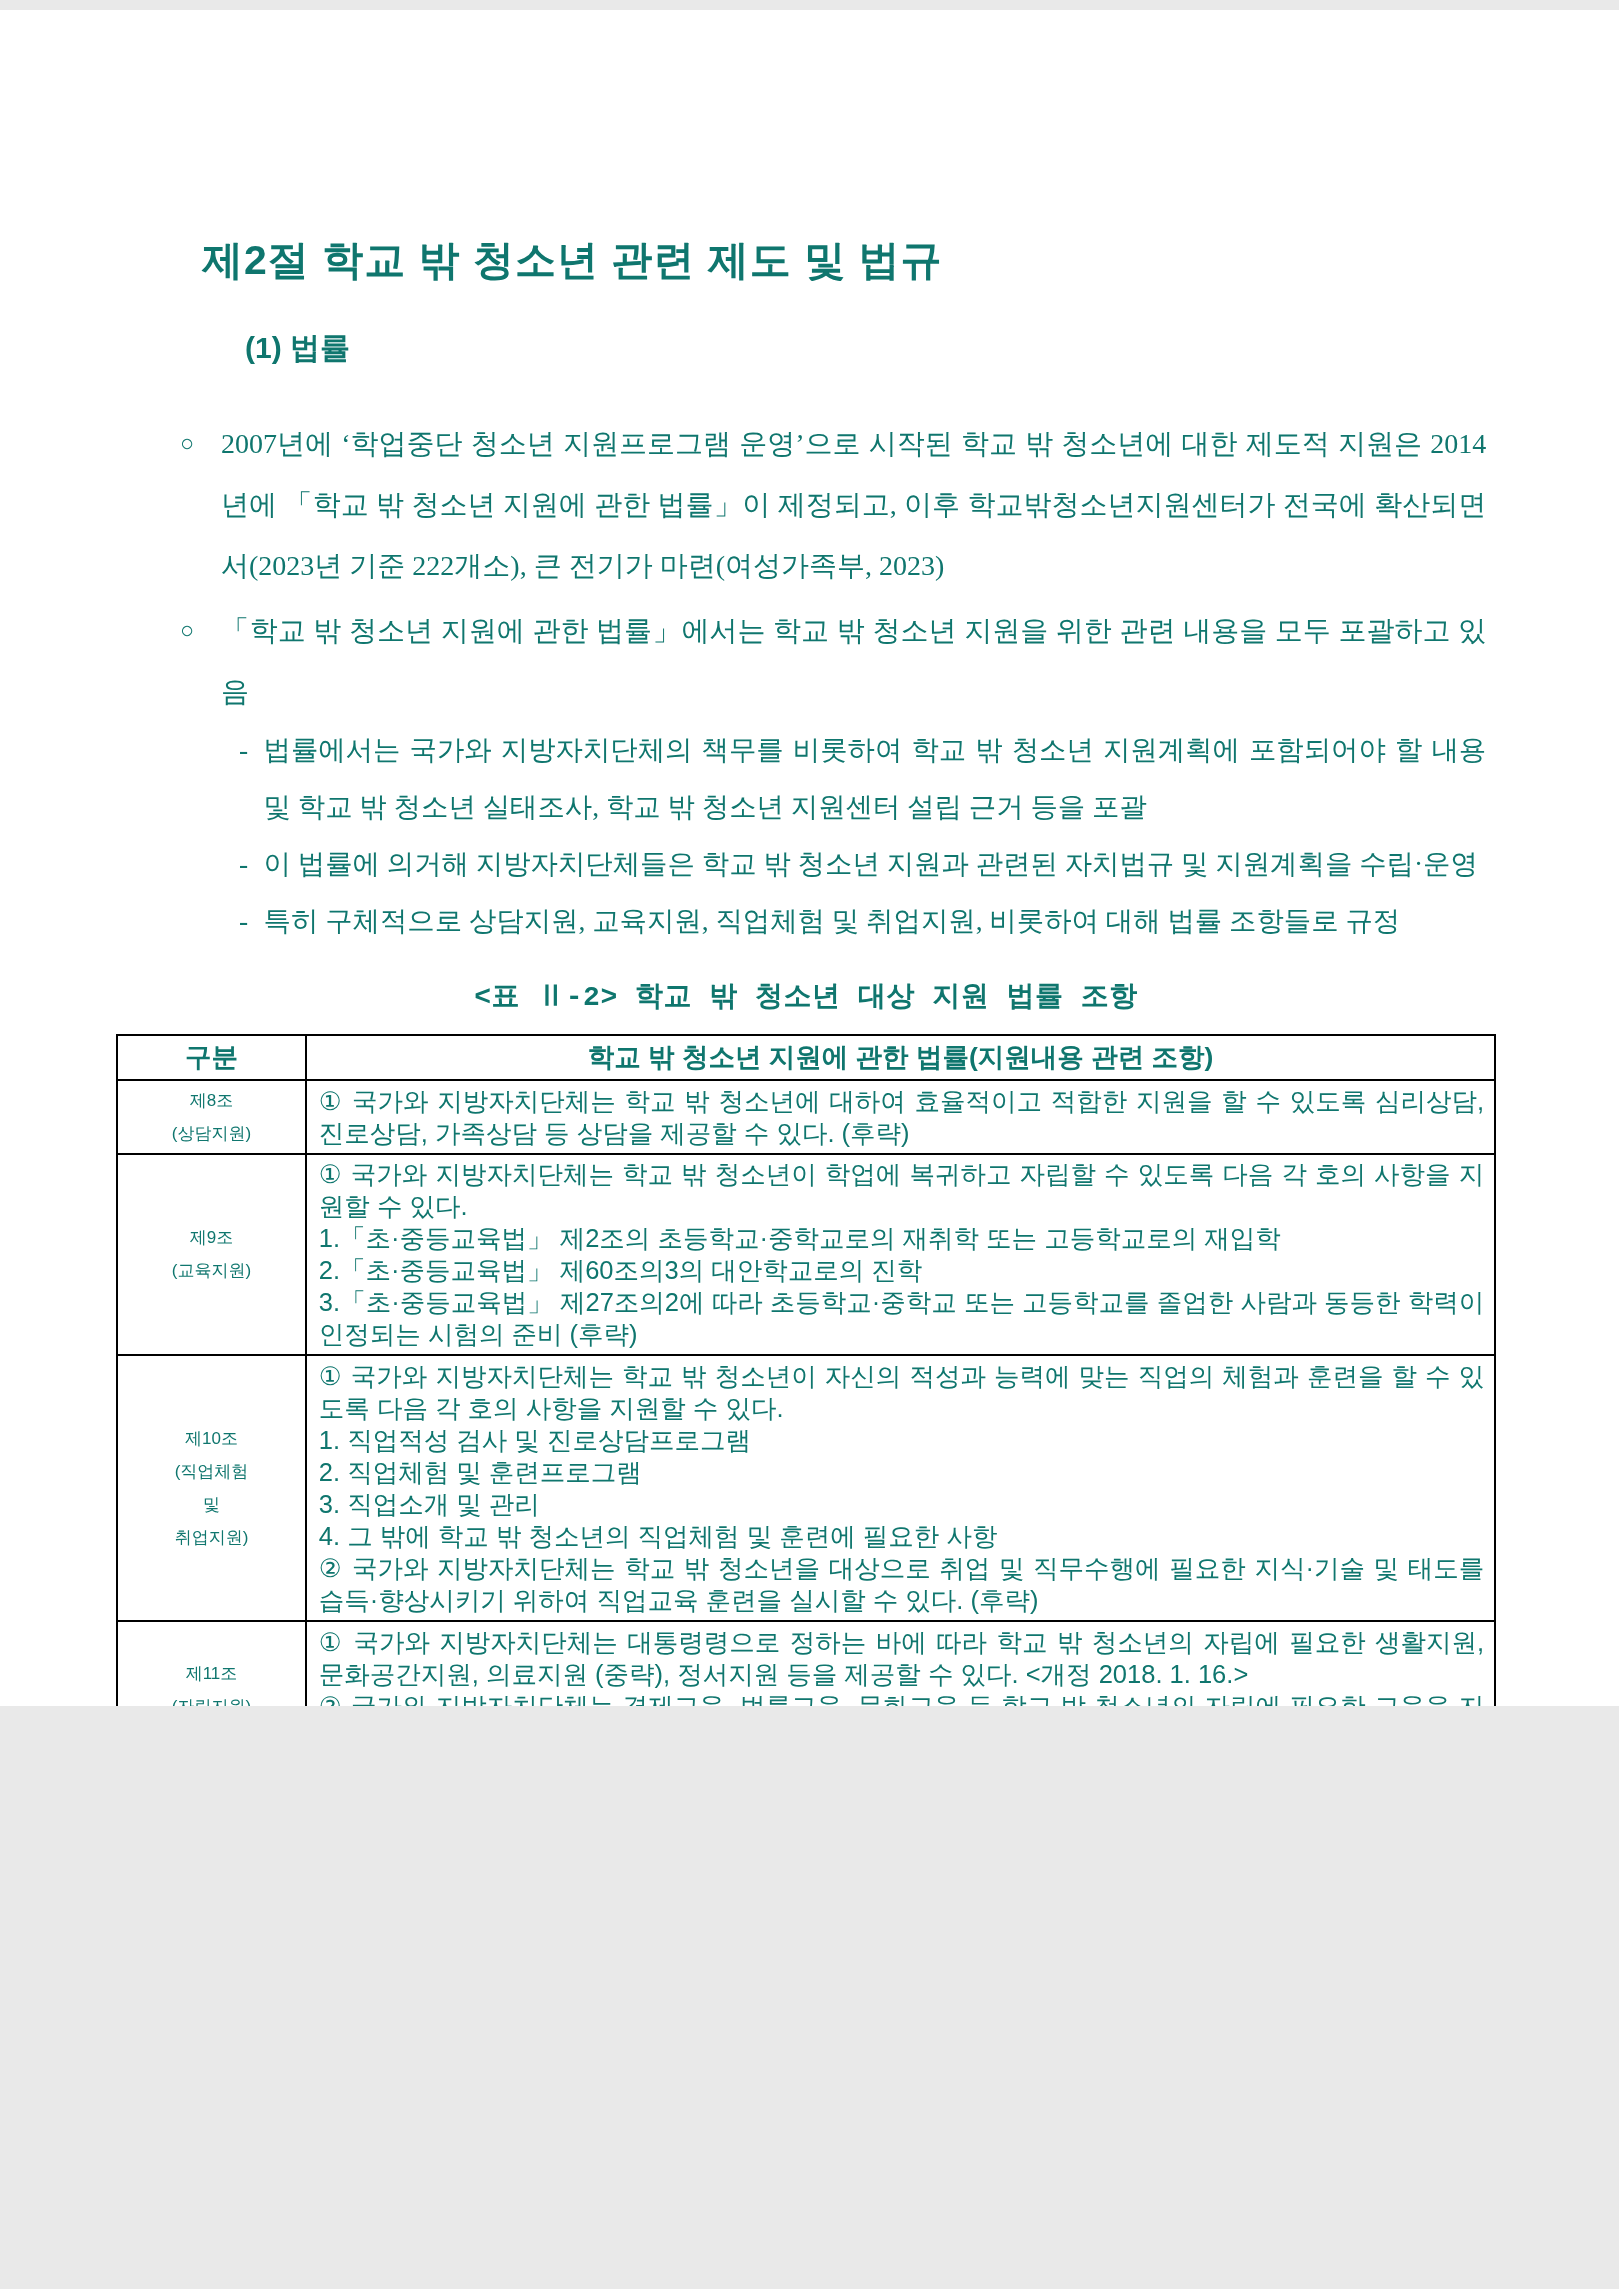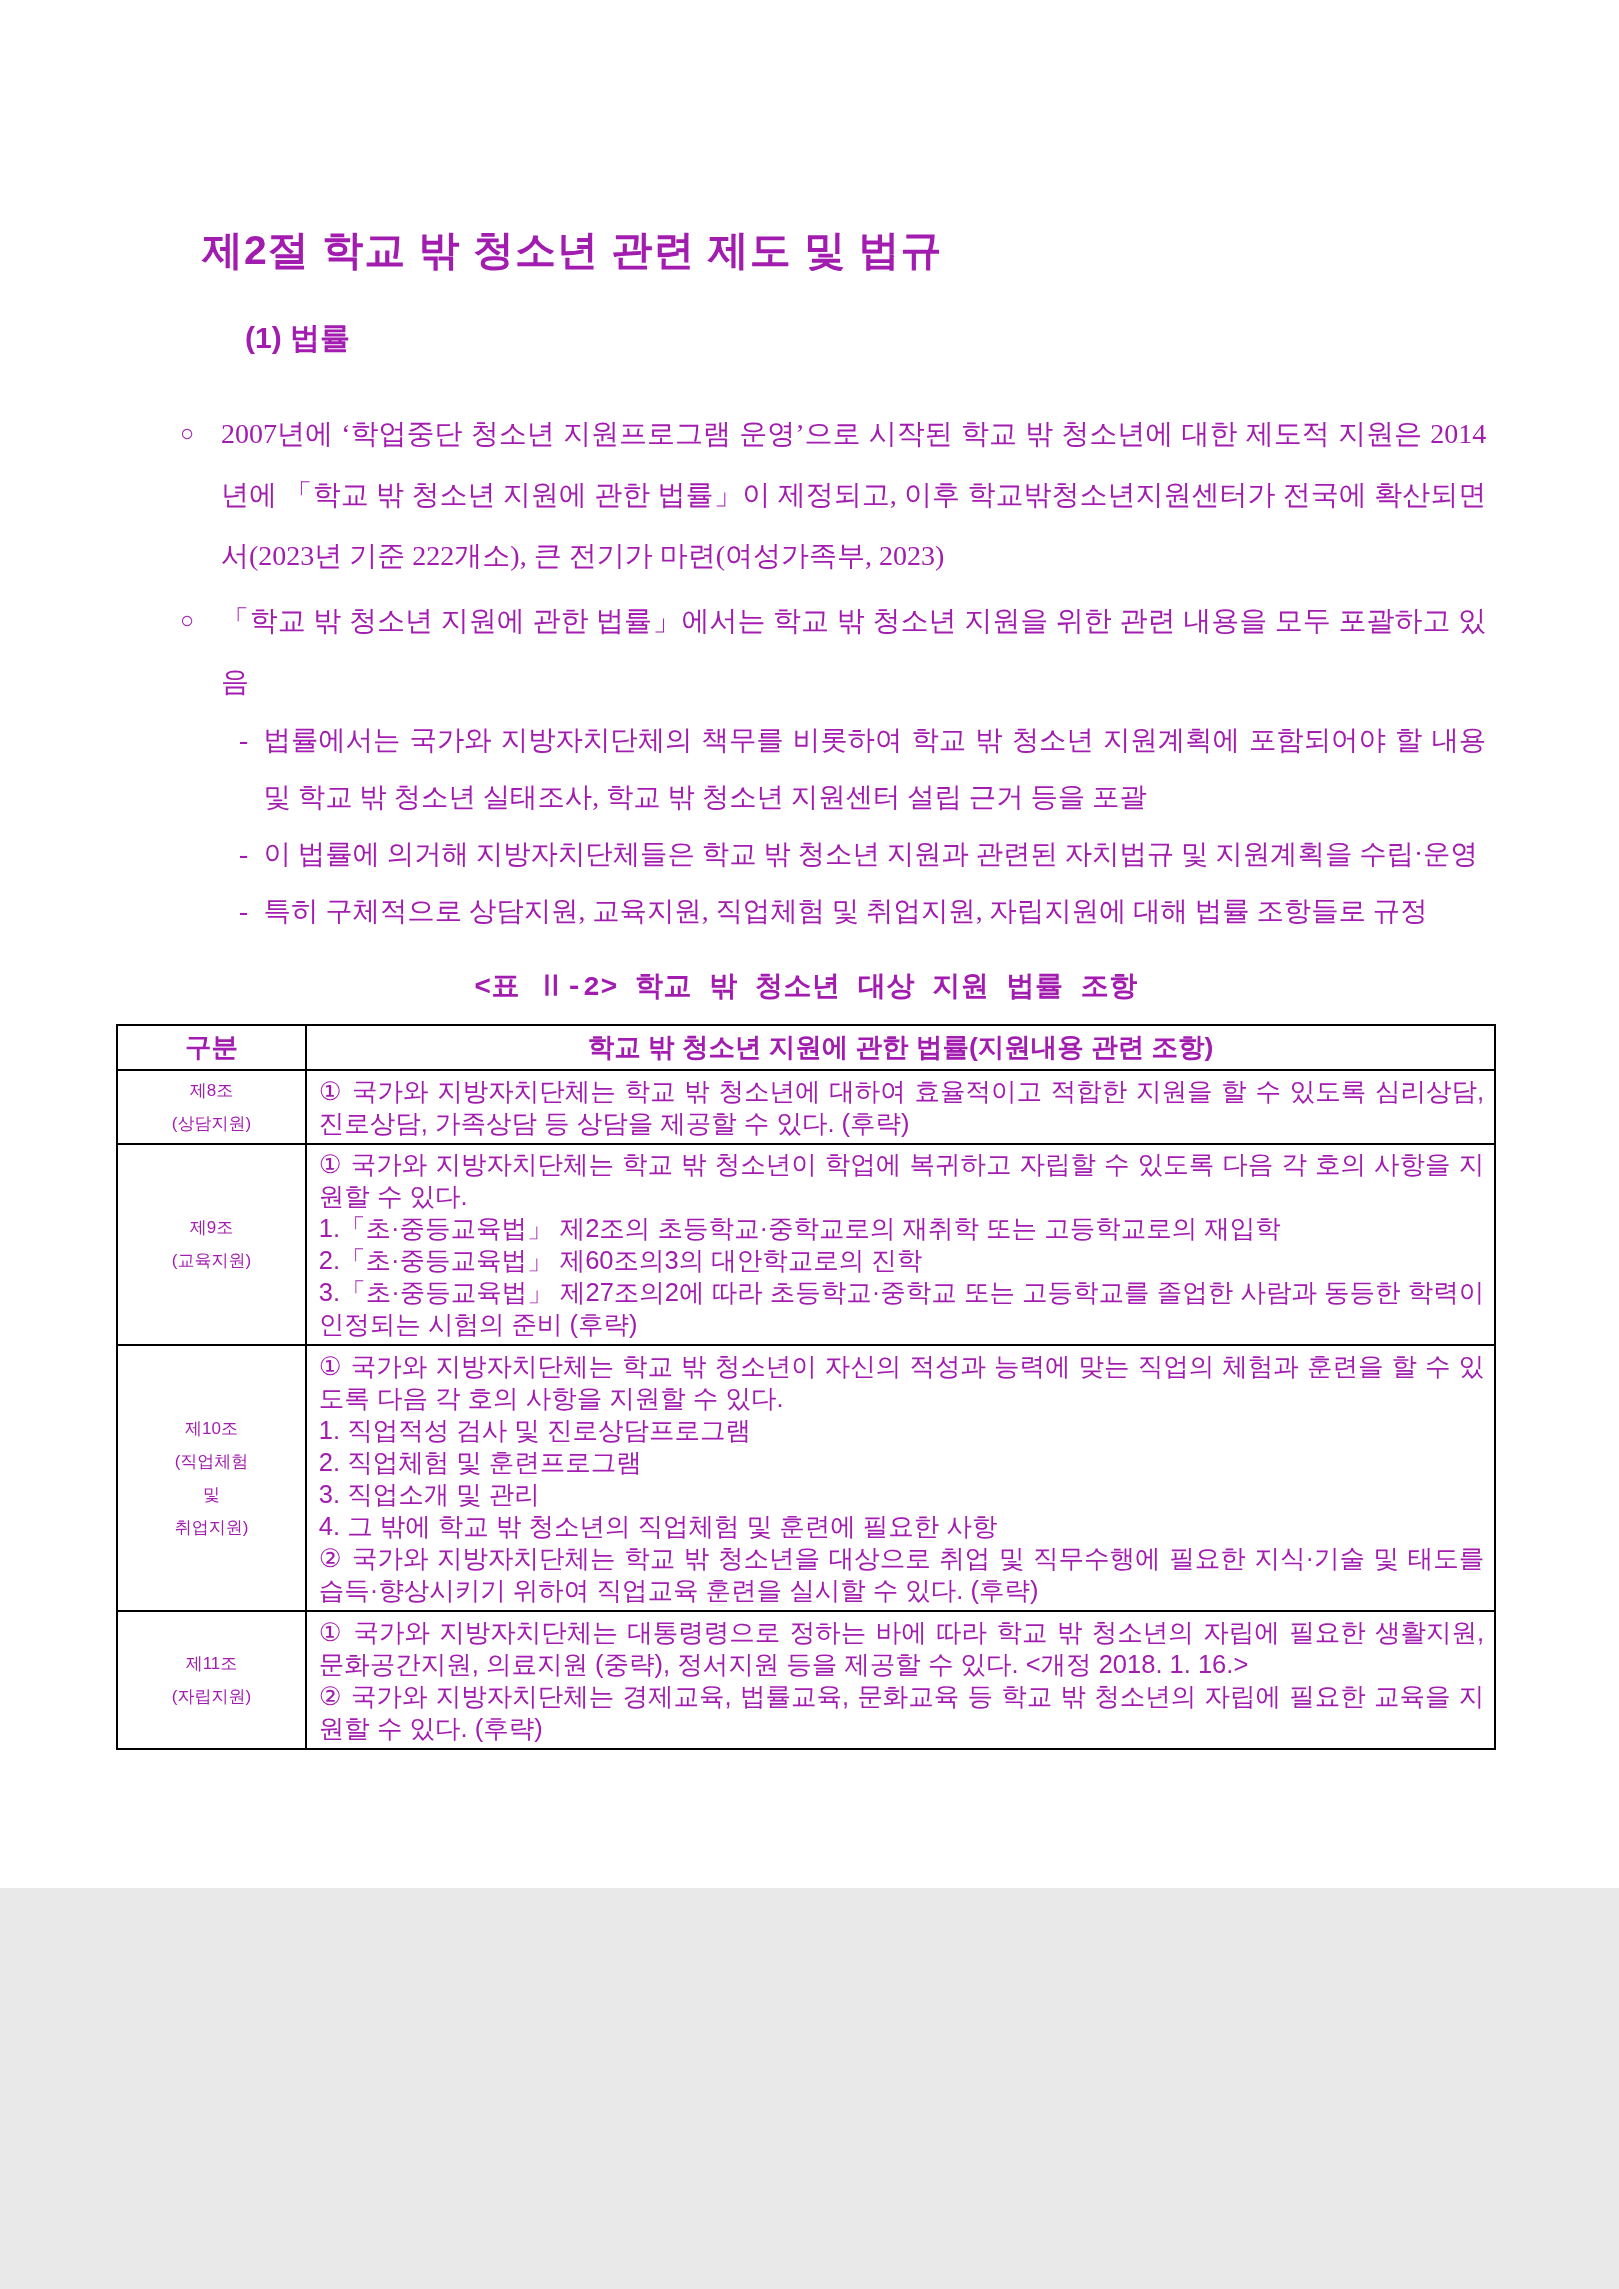--- a/index.html
+++ b/index.html
@@ -1,22 +1,22 @@
 <!DOCTYPE html>
 <html lang="ko"><head>
 <meta charset="utf-8">
 <style>
   html, body { margin: 0; padding: 0; background: #e9e9e9; }
   .page {
     position: relative;
     width: 1619px;
-    height: 1888px;
-    margin: 0 auto;
+    height: 1696px;
+    margin: 10px auto;
     background: #ffffff;
-    color: #a21caf;
+    color: #0f766e;
     font-family: "Liberation Serif", "DejaVu Serif", serif;
     overflow: hidden;
     box-sizing: border-box;
   }
   .content {
     padding: 0 123px 0 116px;
   }
 
   .doc-title {
     margin: 227px 0 0 86px;
@@ -173,21 +173,21 @@
         <div class="sub">
           <span class="marker">-</span>
           <div class="btext">법률에서는 국가와 지방자치단체의 책무를 비롯하여 학교 밖 청소년 지원계획에 포함되어야 할 내용 및 학교 밖 청소년 실태조사, 학교 밖 청소년 지원센터 설립 근거 등을 포괄</div>
         </div>
         <div class="sub">
           <span class="marker">-</span>
           <div class="btext">이 법률에 의거해 지방자치단체들은 학교 밖 청소년 지원과 관련된 자치법규 및 지원계획을 수립·운영</div>
         </div>
         <div class="sub">
           <span class="marker">-</span>
-          <div class="btext">특히 구체적으로 상담지원, 교육지원, 직업체험 및 취업지원, 자립지원에 대해 법률 조항들로 규정</div>
+          <div class="btext">특히 구체적으로 상담지원, 교육지원, 직업체험 및 취업지원, 비롯하여 대해 법률 조항들로 규정</div>
         </div>
       </div>
 
     </div>
 
     <div class="tcaption">&lt;표 Ⅱ-2&gt; 학교 밖 청소년 대상 지원 법률 조항</div>
 
     <table class="law-table">
       <thead>
         <tr>

